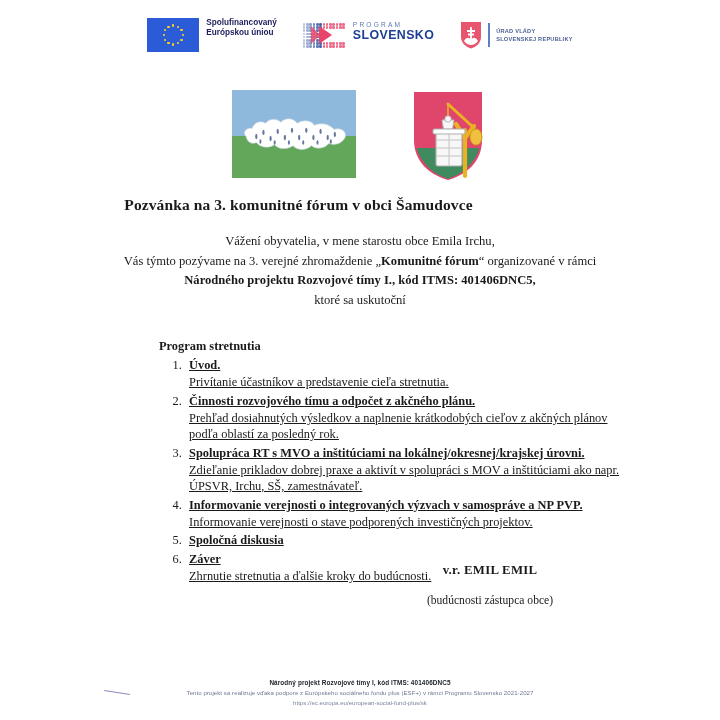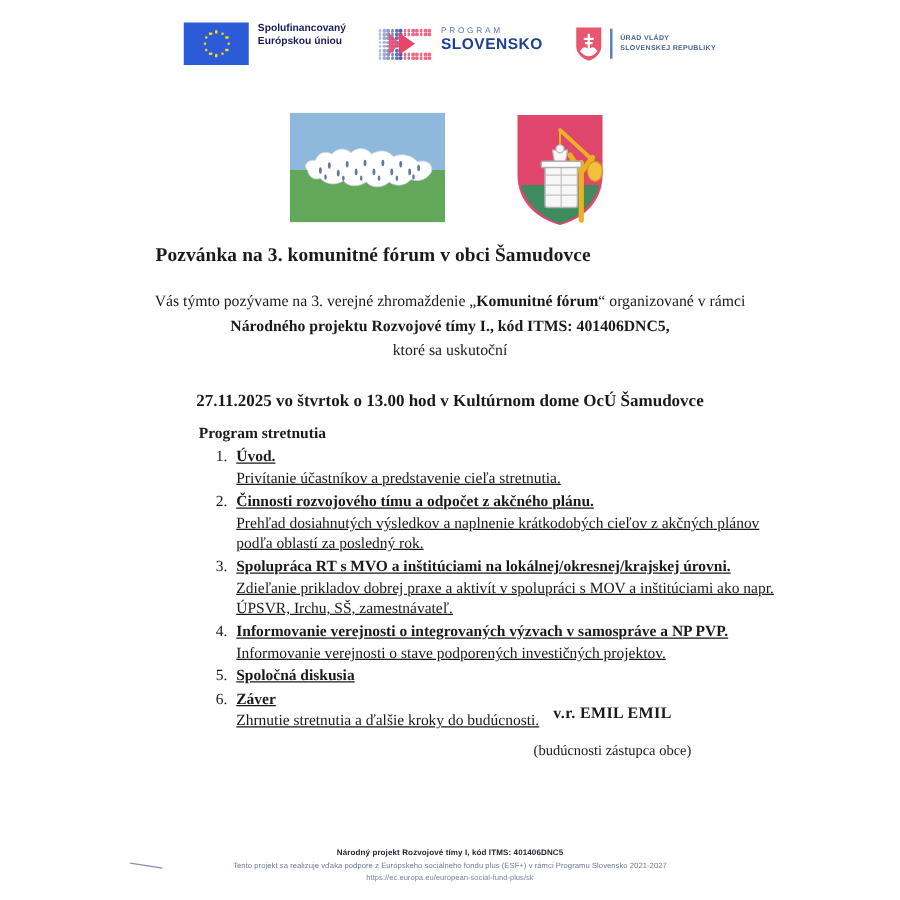--- a/index.html
+++ b/index.html
@@ -446,26 +446,26 @@
         <rect x="28" y="42" width="26" height="34" rx="2" fill="#f7f7f7" stroke="#b0b0b0" stroke-width="1.2"></rect>
         <path d="M28 50 h26 M28 58 h26 M28 66 h26 M41 42 v34" stroke="#c4c4c4" stroke-width="1" fill="none"></path>
         <rect x="25" y="39" width="32" height="5" rx="1.5" fill="#ffffff" stroke="#b0b0b0" stroke-width="1.1"></rect>
       </svg>
     </div>
   </div>
 
   <div class="doc-title">Pozvánka na 3. komunitné fórum v obci Šamudovce</div>
 
   <div class="intro">
+    <span class="line">Vážení obyvatelia, v mene starostu obce  Emila Irchu,</span>
     <span class="line"><span>Vás  týmto pozývame na  3. verejné zhromaždenie „</span><b>Komunitné fórum</b><span>“ organizované v rámci</span></span>
     <span class="line" style="font-weight:bold">Národného projektu Rozvojové tímy I.,  kód ITMS: 401406DNC5,</span>
     <span class="line">ktoré sa uskutoční</span>
   </div>
 
-  <div class="meeting-when">27.11.2025 vo štvrtok o 13.00 hod v Kultúrnom dome OcÚ Šamudovce</div>
 
   <div class="program-heading">Program stretnutia</div>
 
   <ol class="program-list">
     <li>
       <span class="li-title">Úvod.</span>
       <span class="li-desc">Privítanie účastníkov a predstavenie cieľa stretnutia.</span>
     </li>
     <li>
       <span class="li-title">Činnosti rozvojového tímu a odpočet z akčného plánu.</span>

